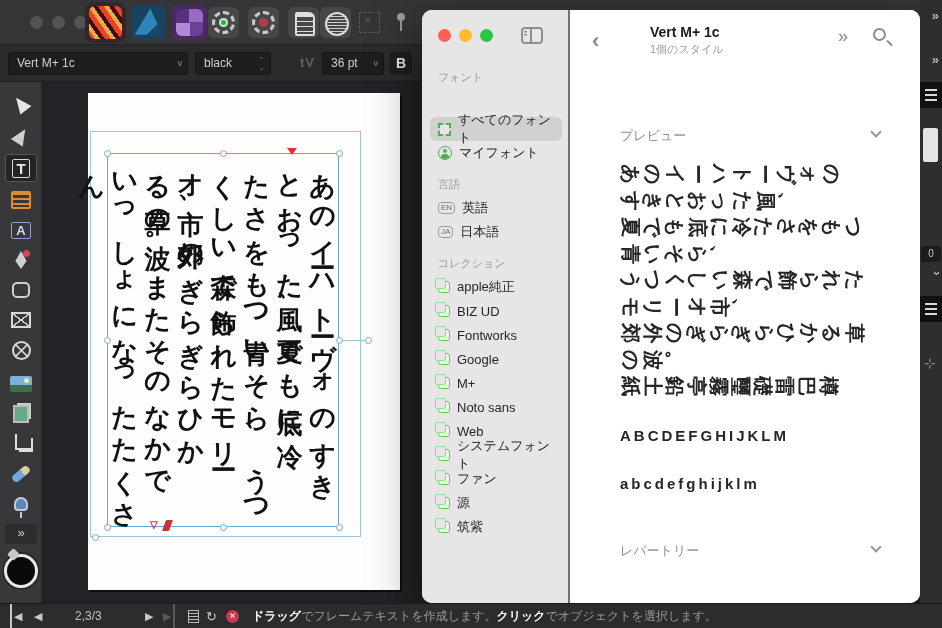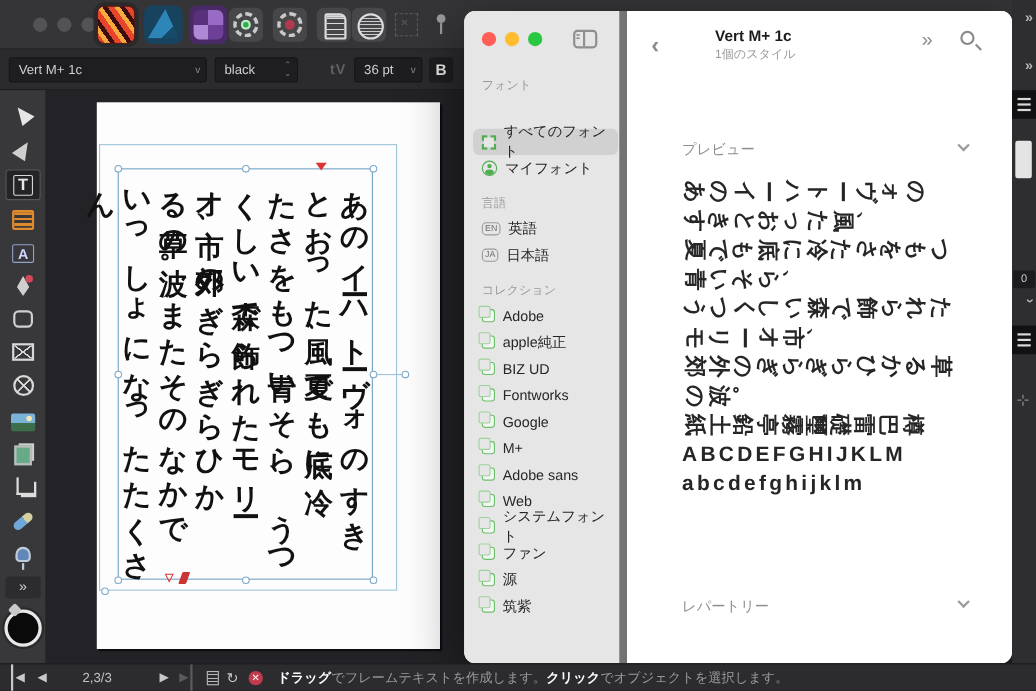--- a/index.html
+++ b/index.html
@@ -93,21 +93,21 @@
   .sb-ic.dim { color:#5a5a5e; }
   .sb-pages { position:absolute; top:0; line-height:25px; color:#c0c0c4; font-size:12px; }
   .sb-doc { position:absolute; top:6px; width:11px; height:13px; border:1px solid #b8b8b8; background:repeating-linear-gradient(#2c2c2f 0 2px, #b8b8b8 2px 3px); }
   .sb-red { position:absolute; top:6px; width:13px; height:13px; border-radius:50%; background:#c23a4e; color:#fff; font-size:9px; text-align:center; line-height:13px; }
   .sb-hint { position:absolute; top:0; line-height:25px; white-space:nowrap; }
   .sb-hint .hb { color:#ffffff; font-weight:bold; }
   .sb-hint .hn { color:#9a9a9e; }
 
   
   .fb { position:absolute; left:422px; top:10px; width:498px; height:593px; border-radius:10px; background:#ffffff; box-shadow:0 18px 50px rgba(0,0,0,.55); overflow:hidden; }
-  .fb-side { position:absolute; left:0; top:0; width:148px; height:100%; background:#e7e6e6; border-right:7px solid #737373;padding-left:28px; }
+  .fb-side { position:absolute; left:0; top:0; width:148px; height:100%; background:#e7e6e6; border-right:2px solid #737373;padding-left:28px; }
   .tl { position:absolute; top:19px; width:13px; height:13px; border-radius:50%; }
   .sbtoggle { position:absolute; left:99px; top:17px; width:22px; height:17px; border:2px solid #8f8f8f; border-radius:4px; }
   .sbtoggle::before { content:""; position:absolute; left:0; top:0; width:7px; height:100%; border-right:2px solid #8f8f8f; background:linear-gradient(#8f8f8f 0 0) 1px 2px/3px 1.5px no-repeat, linear-gradient(#8f8f8f 0 0) 1px 5px/3px 1.5px no-repeat; }
   .fb-side-content { position:absolute; left:0; top:48px; width:148px; }
   .fb-sec-title { color:#9a9a9a; font-size:11px; margin:12px 0 4px 16px; }
   .fb-item { position:relative; height:24px; margin:0 8px; border-radius:6px; display:flex; align-items:center; font-size:13px; color:#262626; padding-left:8px; gap:7px; }
   .fb-item.sel { background:#d2d1d1;margin-top:32px; }
   .ic-grid { width:13px; height:13px; flex:0 0 13px; background:
       linear-gradient(#4fae4f 0 0) 0 0/5px 5px no-repeat, linear-gradient(#4fae4f 0 0) 8px 0/5px 5px no-repeat,
       linear-gradient(#4fae4f 0 0) 0 8px/5px 5px no-repeat, linear-gradient(#4fae4f 0 0) 8px 8px/5px 5px no-repeat; }
@@ -127,21 +127,21 @@
   .fb-chevs { position:absolute; right:72px; top:16px; color:#8a8a8a; font-size:18px; }
   .fb-search { position:absolute; right:34px; top:18px; width:13px; height:13px; border:2px solid #8a8a8a; border-radius:50%; }
   .fb-search::after { content:""; position:absolute; left:11px; top:12px; width:7px; height:2px; background:#8a8a8a; transform:rotate(45deg); }
 
   .fb-sec-head { position:absolute; color:#8e8e8e; font-size:13px; }
   .chev-down { position:absolute; width:8px; height:8px; border-right:2px solid #9a9a9a; border-bottom:2px solid #9a9a9a; transform:rotate(45deg); }
 
   .preview-block { position:absolute; left:50px; top:152px; width:300px; }
   .pline { height:26.5px; white-space:nowrap; color:#262626; font-weight:800; font-size:20px; line-height:26.5px; letter-spacing:2px; font-family:"Liberation Sans", sans-serif; }
   .pline .rg { display:inline-block; transform:rotate(90deg); }
-  .pline.latin { letter-spacing:3px; font-size:19px; }
+  .pline.latin { letter-spacing:3px; font-size:15px;margin-top:22px; }
 
   
   .rstrip { position:absolute; right:0; top:0; width:22px; height:603px; background:#2e2e31; }
   .rs-chev { position:absolute; right:3px; color:#b8b8b8; font-size:13px; font-weight:bold; }
   .rs-burger { position:absolute; left:0; width:22px; height:26px; background:#111114; display:flex; flex-direction:column; justify-content:center; gap:3px; align-items:center; }
   .rs-burger i { width:12px; height:2px; background:#d8d8d8; }
   .rs-thumb { position:absolute; left:3px; width:15px; height:34px; background:#e4e4e4; border-radius:2px; }
   .rs-zero { position:absolute; left:1px; width:20px; height:16px; background:#1c1c1e; color:#c8c8c8; font-size:10px; text-align:center; line-height:16px; border-radius:2px; }
   .rs-cross { position:absolute; left:4px; color:#8a8a8a; font-size:14px; }
 </style>
@@ -280,45 +280,41 @@
           <span class="badge">EN</span>
           <span>英語</span>
         </div>
         <div class="fb-item">
           <span class="badge">JA</span>
           <span>日本語</span>
         </div>
         <div class="fb-sec-title">コレクション</div>
         <div class="fb-item">
           <span class="ic-coll"></span>
-          <span>Adobe</span>
-        </div>
-        <div class="fb-item">
-          <span class="ic-coll"></span>
           <span>apple純正</span>
         </div>
         <div class="fb-item">
           <span class="ic-coll"></span>
           <span>BIZ UD</span>
         </div>
         <div class="fb-item">
           <span class="ic-coll"></span>
           <span>Fontworks</span>
         </div>
         <div class="fb-item">
           <span class="ic-coll"></span>
           <span>Google</span>
         </div>
         <div class="fb-item">
           <span class="ic-coll"></span>
           <span>M+</span>
         </div>
         <div class="fb-item">
           <span class="ic-coll"></span>
-          <span>Adobe sans</span>
+          <span>Noto sans</span>
         </div>
         <div class="fb-item">
           <span class="ic-coll"></span>
           <span>Web</span>
         </div>
         <div class="fb-item">
           <span class="ic-coll"></span>
           <span>システムフォント</span>
         </div>
         <div class="fb-item">

